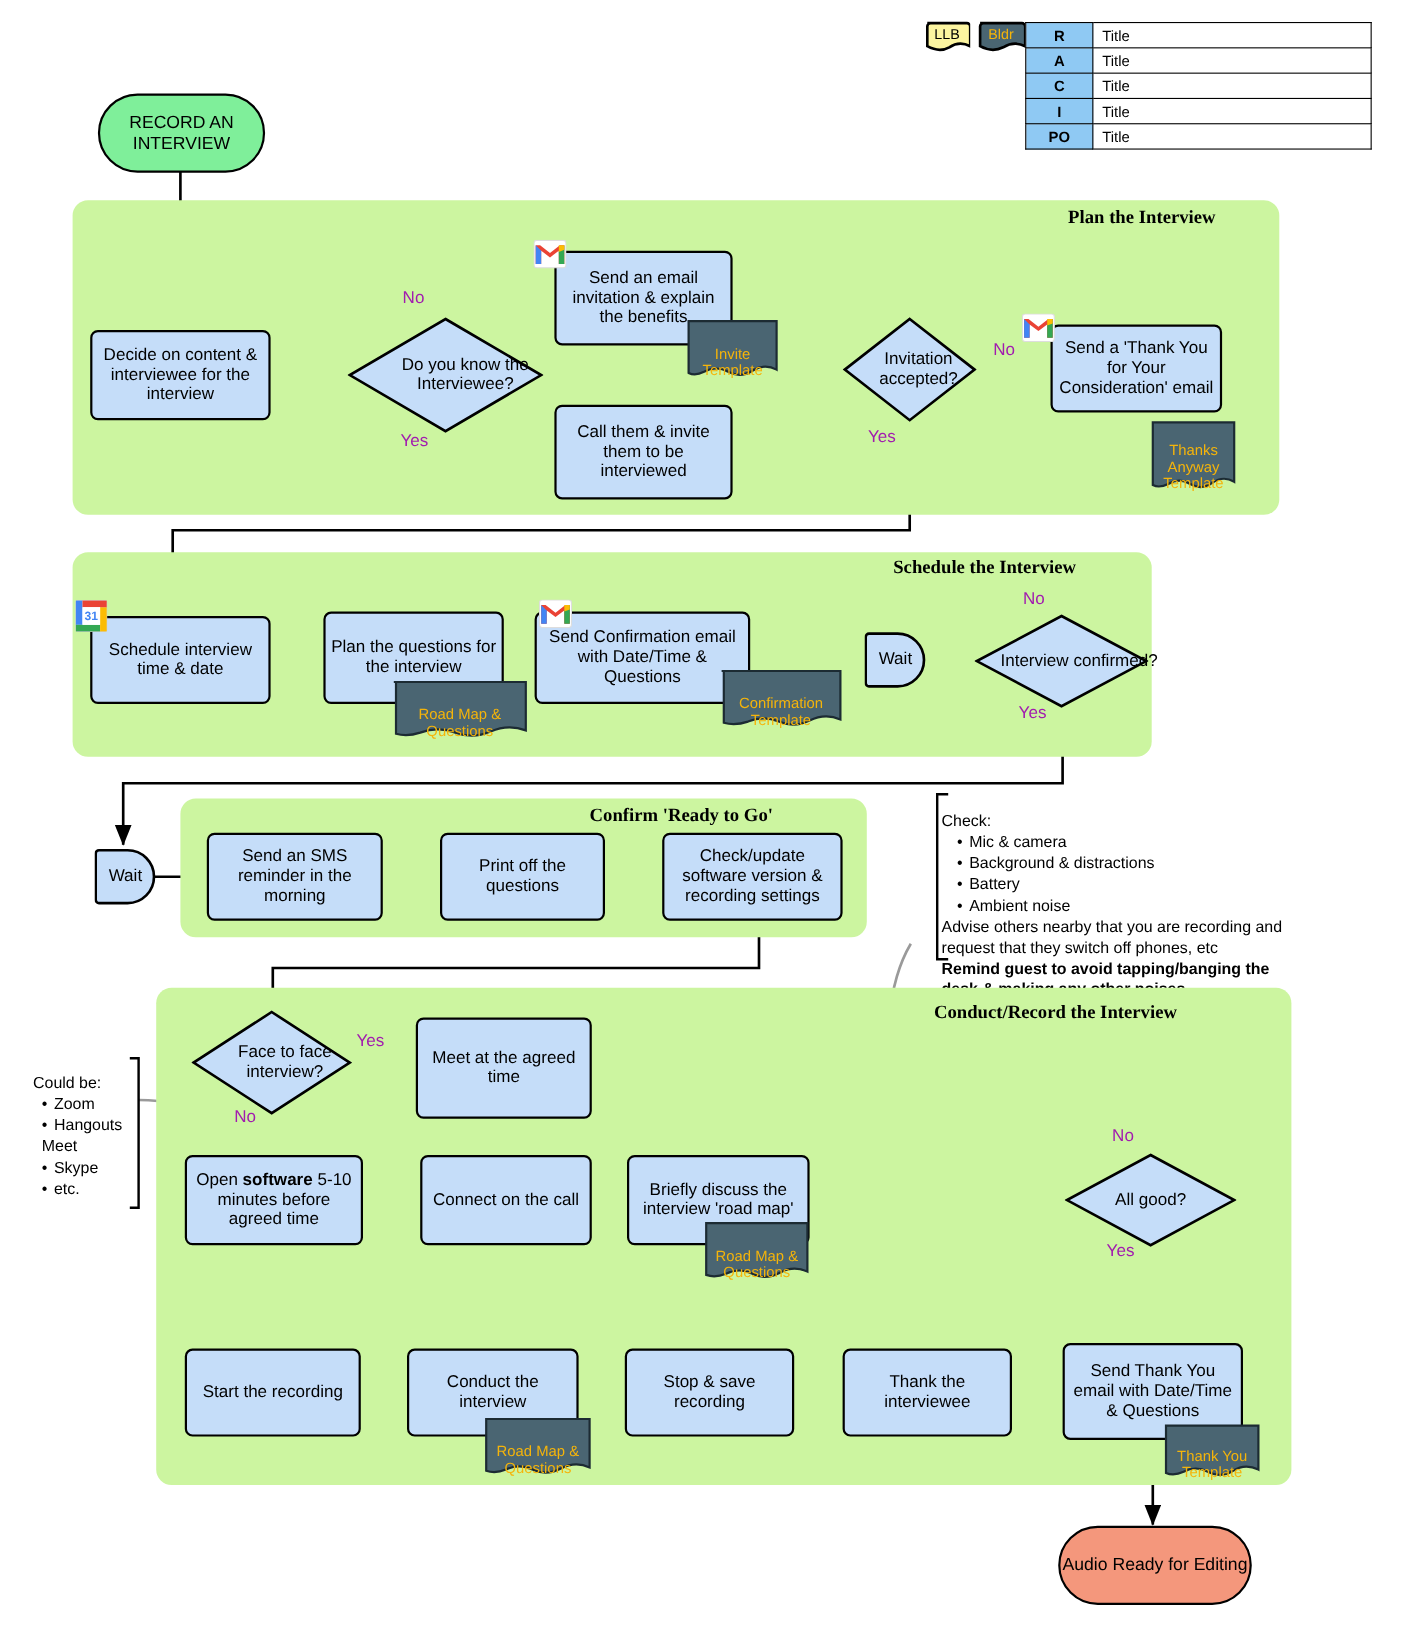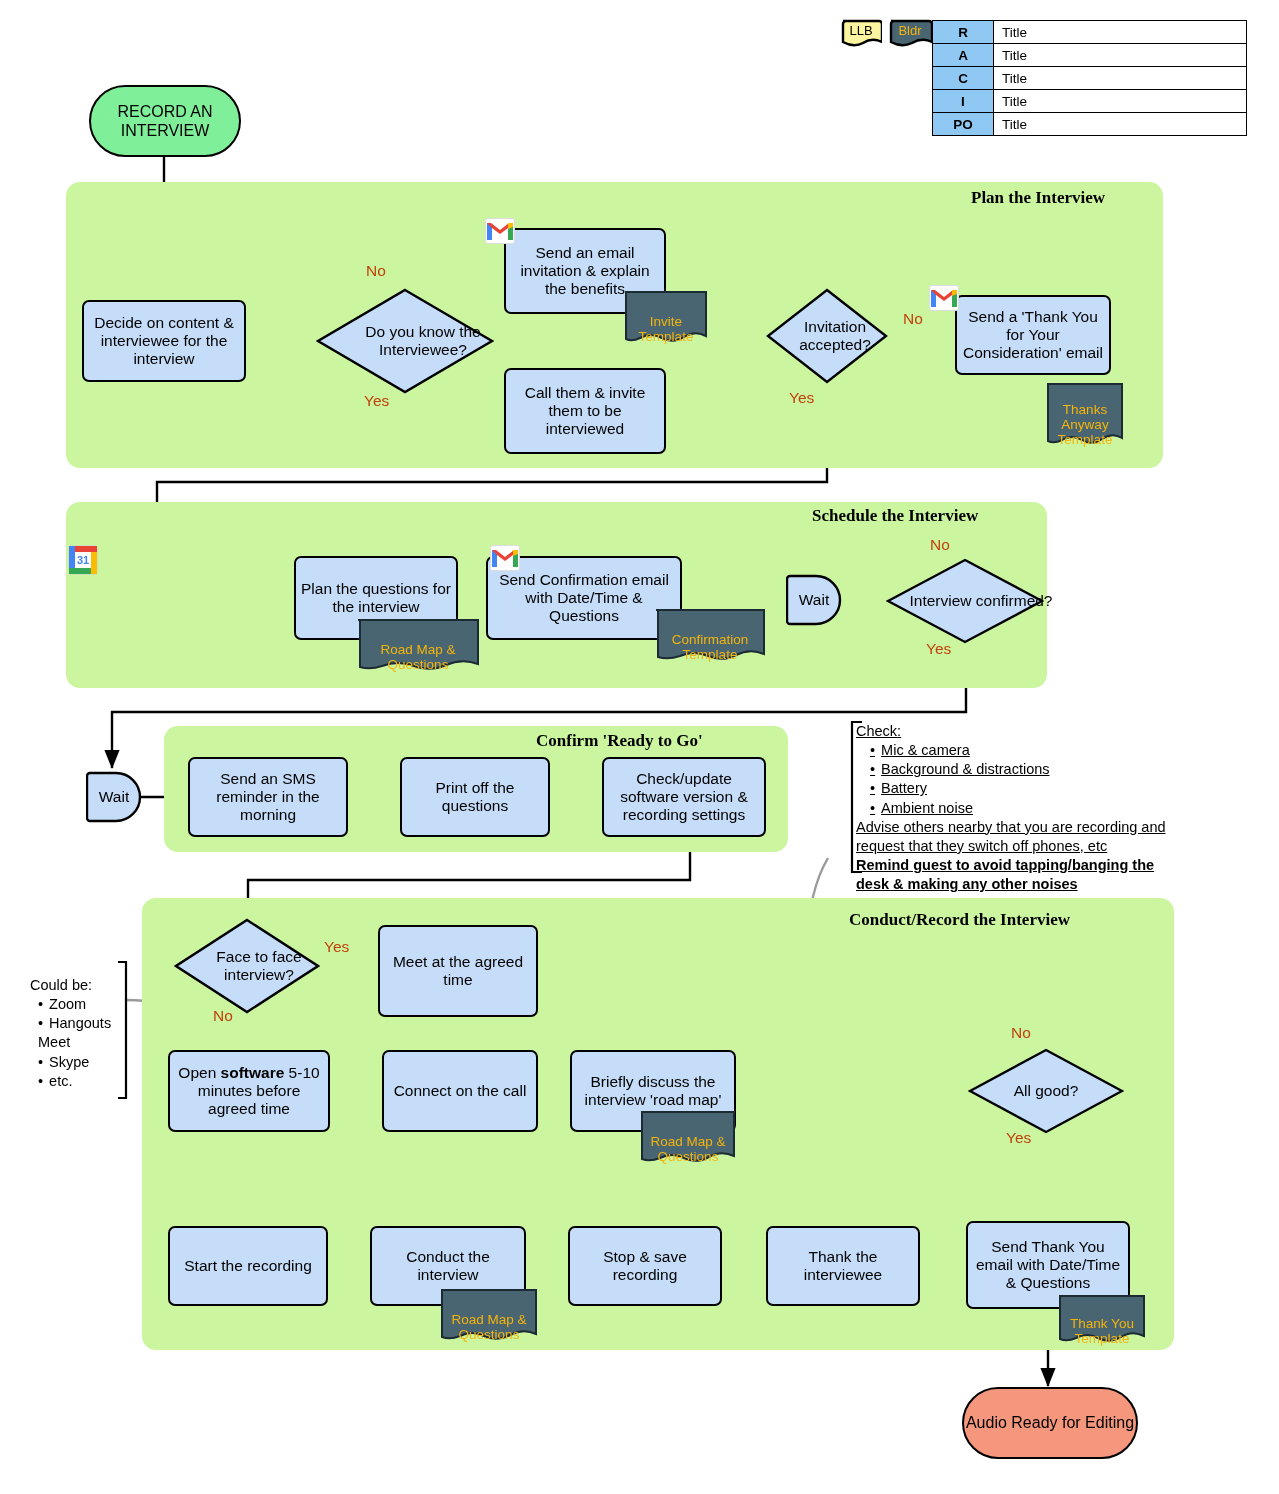--- a/index.html
+++ b/index.html
@@ -19,21 +19,21 @@
   .dia{position:absolute;}
   .dia svg{position:absolute;left:0;top:0;}
   .dia .dtxt{position:absolute;left:0;top:0;width:100%;height:100%;display:flex;align-items:center;
              justify-content:center;text-align:center;font-size:15.5px;line-height:1.15;color:#000;}
   .wait{position:absolute;}
   .wait .wtxt{position:absolute;left:0;top:0;width:100%;height:100%;display:flex;align-items:center;
               justify-content:center;font-size:15.5px;color:#000;}
   .note{position:absolute;color:#f5b40a;font-size:13.5px;text-align:center;line-height:1.1;}
   .note .ntxt{position:absolute;left:0;top:16px;width:100%;display:flex;align-items:center;justify-content:center;
               text-align:center;height:76%;padding:0 4px;box-sizing:border-box;}
-  .lbl{position:absolute;font-size:15.5px;color:#c2410c;white-space:nowrap;}
+  .lbl{position:absolute;font-size:15.5px;color:#a21caf;white-space:nowrap;}
   .freetext{position:absolute;font-size:14.5px;color:#000;line-height:1.32;}
   .gicon{position:absolute;width:30px;height:26px;}
   .raci{position:absolute;border-collapse:collapse;font-size:13.5px;}
   .raci td{border:1.5px solid #000;padding:2px 8px;height:18px;}
   .raci td.k{background:#8fc9f3;font-weight:bold;text-align:center;width:44px;}
   .raci td.v{background:#fff;width:236px;}
   .tag{position:absolute;font-size:14px;text-align:center;}
   .tag .ttxt{position:absolute;left:0;top:0;width:100%;height:74%;display:flex;align-items:center;justify-content:center;}
 </style>
 </head>
@@ -233,20 +233,23 @@
   <div class="note" style="left:1046px;top:382px;width:78px;height:72px;">
     <svg width="78" height="72" viewBox="0 0 78 72">
       <path d="M2,2 h74 v54 q-10,-6 -20,1 q-10,7 -20,1 q-10,-6 -20,0 q-8,4 -14,1 v-57 z" fill="#4a6572" stroke="#1c2b33" stroke-width="2"></path>
     </svg>
     <span class="ntxt">Thanks Anyway Template</span>
   </div>
 
   <div class="band" style="left:66px;top:502px;width:981px;height:186px;"></div>
   <div class="band-title" style="left:812px;top:506px;">Schedule the Interview</div>
 
+  <div class="node" style="left:82px;top:560px;width:164px;height:80px;">
+    <span>Schedule interview time &amp; date</span>
+  </div>
   <div class="gicon" style="left:68px;top:545px;">
     <svg width="30" height="30" viewBox="0 0 30 30">
       <rect x="1" y="1" width="28" height="28" rx="2" fill="#ffffff" stroke="#cfcfcf"></rect>
       <rect x="1" y="1" width="6" height="22" fill="#4285f4"></rect>
       <rect x="1" y="23" width="22" height="6" fill="#34a853"></rect>
       <rect x="23" y="7" width="6" height="22" fill="#fbbc04"></rect>
       <rect x="7" y="1" width="22" height="6" fill="#ea4335"></rect>
       <rect x="7" y="7" width="16" height="16" fill="#ffffff"></rect>
       <text x="15" y="19" font-family="Liberation Sans, sans-serif" font-size="11" font-weight="bold" fill="#4285f4" text-anchor="middle">31</text>
     </svg>
@@ -310,21 +313,21 @@
   <div class="node" style="left:188px;top:757px;width:160px;height:80px;">
     <span>Send an SMS reminder in the morning</span>
   </div>
   <div class="node" style="left:400px;top:757px;width:150px;height:80px;">
     <span>Print off the questions</span>
   </div>
   <div class="node" style="left:602px;top:757px;width:164px;height:80px;">
     <span>Check/update software version &amp; recording settings</span>
   </div>
 
-  <div class="freetext" style="left:856px;top:722px;width:330px;text-decoration:underline;">
+  <div class="freetext" style="left:856px;top:738px;width:330px;">
     <div>Check:</div>
     <div style="padding-left:14px;">
       <span style="margin-right:6px;">•</span><span>Mic &amp; camera</span>
     </div>
     <div style="padding-left:14px;">
       <span style="margin-right:6px;">•</span><span>Background &amp; distractions</span>
     </div>
     <div style="padding-left:14px;">
       <span style="margin-right:6px;">•</span><span>Battery</span>
     </div>

